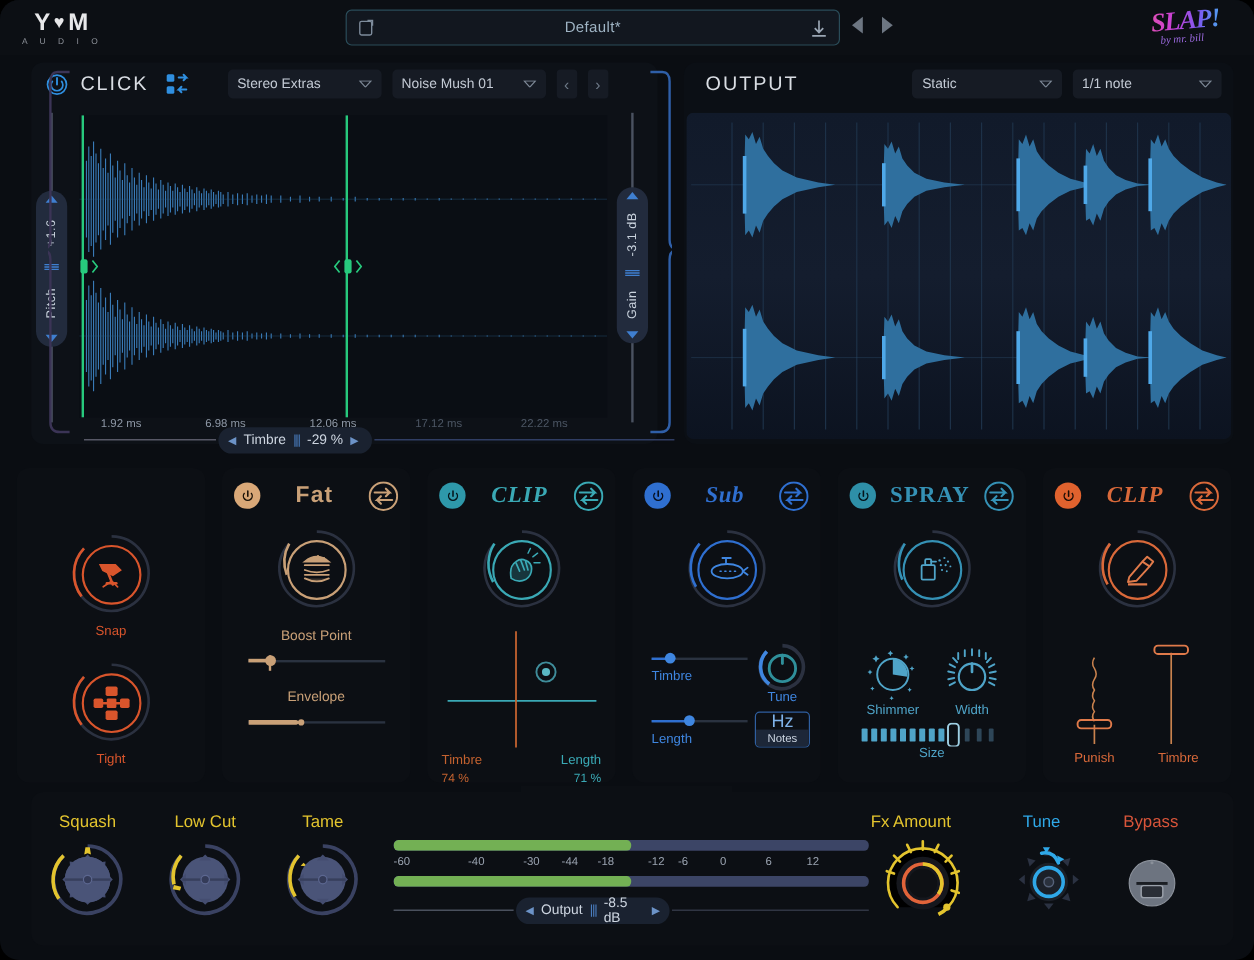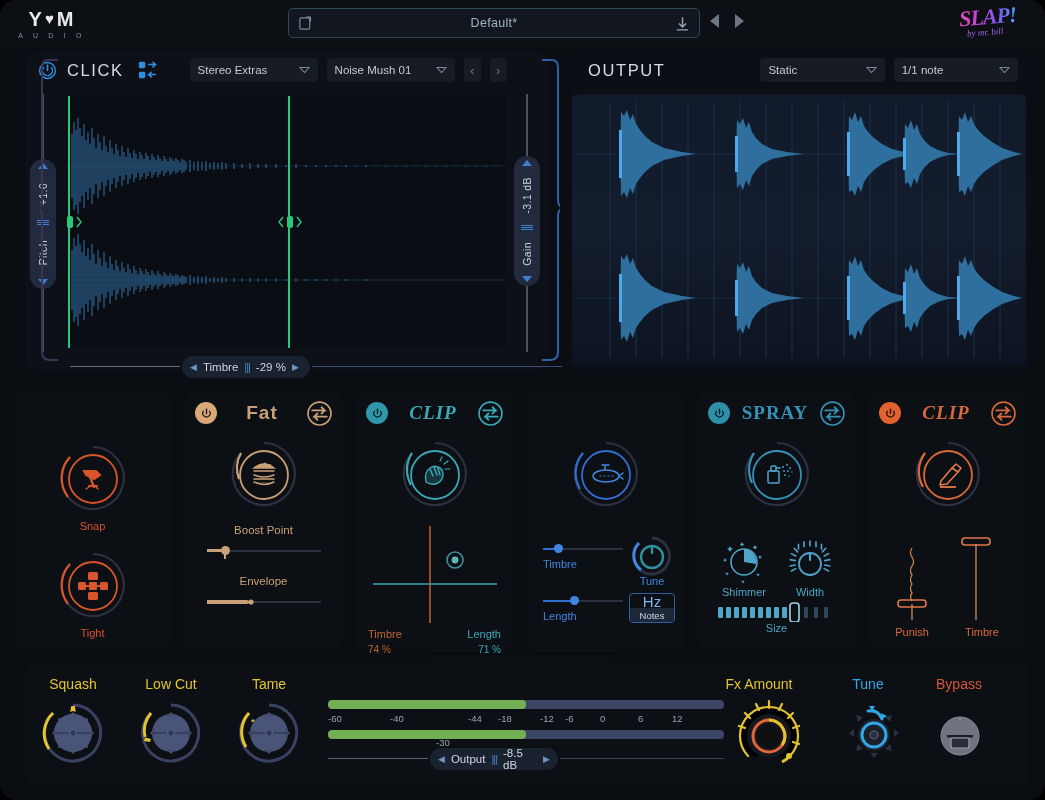--- a/index.html
+++ b/index.html
@@ -295,20 +295,27 @@
         <rect x="9" y="2" width="6" height="12" rx="2" fill="#27c97d"></rect>
         <path d="M19 3 L23 8 L19 13" fill="none" stroke="#27c97d" stroke-width="1.4"></path>
       </svg>
       <svg class="marker-h" style="left:212px;top:118px;" viewBox="0 0 24 16">
         <path d="M5 3 L1 8 L5 13" fill="none" stroke="#27c97d" stroke-width="1.4"></path>
         <rect x="9" y="2" width="6" height="12" rx="2" fill="#27c97d"></rect>
         <path d="M19 3 L23 8 L19 13" fill="none" stroke="#27c97d" stroke-width="1.4"></path>
       </svg>
     </div>
 
+    <div class="time-axis">
+      <span style="left:18px;">1.92 ms</span>
+      <span style="left:105px;">6.98 ms</span>
+      <span style="left:192px;">12.06 ms</span>
+      <span class="dim" style="left:280px;">17.12 ms</span>
+      <span class="dim" style="left:368px;">22.22 ms</span>
+    </div>
 
     <div class="vslider" style="left:488px;top:42px;height:258px;">
       <div class="vtrack"></div>
       <div class="vthumb" style="top:62px;height:130px;">
         <div class="tri-up"></div>
         <div class="vlabel">-3.1 dB</div>
         <svg class="vgrip" viewBox="0 0 14 7">
           <path d="M1 1.5 h12 M1 3.5 h12 M1 5.5 h12" stroke="#3f7fd0" stroke-width="1.2"></path>
         </svg>
         <div class="vlabel">Gain</div>
@@ -538,20 +545,34 @@
       <circle cx="87" cy="38" r="3.4" fill="#5ab8c4"></circle>
     </svg>
 
     <div style="position:absolute;left:12px;top:238px;font-size:11px;color:#c4622f;">Timbre</div>
     <div style="position:absolute;left:12px;top:254px;font-size:10px;color:#c4622f;">74  %</div>
     <div style="position:absolute;right:12px;top:238px;font-size:11px;color:#3aa9b5;">Length</div>
     <div style="position:absolute;right:12px;top:254px;font-size:10px;color:#3aa9b5;">71 %</div>
   </div>
 
   <div class="mod" style="left:527px;">
+    <div class="mod-head">
+      <div class="pwr" style="background:#2f6fd0;">
+        <svg viewBox="0 0 24 24" style="width:13px;height:13px;">
+          <path d="M12 4 v8" stroke="#060d1a" stroke-width="2.4" stroke-linecap="round"></path>
+          <path d="M7 7 a6.8 6.8 0 1 0 10 0" fill="none" stroke="#060d1a" stroke-width="2.2"></path>
+        </svg>
+      </div>
+      <div class="mod-logo" style="color:#2f6fd0;font-family:'Liberation Serif',serif;font-style:italic;font-weight:bold;">Sub</div>
+      <svg class="link-ic" viewBox="0 0 24 24">
+        <circle cx="12" cy="12" r="11" fill="none" stroke="#2f6fd0" stroke-width="1.6"></circle>
+        <path d="M5 9 h12 l-3 -3 M17 9 l-3 3" fill="none" stroke="#2f6fd0" stroke-width="1.7" stroke-linecap="round"></path>
+        <path d="M19 15 h-12 l3 -3 M7 15 l3 3" fill="none" stroke="#2f6fd0" stroke-width="1.7" stroke-linecap="round"></path>
+      </svg>
+    </div>
 
     <svg class="big-knob" style="left:42px;top:47px;" viewBox="0 0 74 74">
       <path d="M37 6 a31 31 0 1 1 -23 10" fill="none" stroke="#2b3140" stroke-width="2.2"></path>
       <path d="M14 16 a31 31 0 0 0 -3 36" fill="none" stroke="#2f6fd0" stroke-width="2.2"></path>
       <circle cx="37" cy="38" r="24" fill="none" stroke="#2f6fd0" stroke-width="1.8"></circle>
       <g stroke="#3f86e0" stroke-width="1.5" fill="none" stroke-linecap="round">
         <ellipse cx="37" cy="39" rx="13" ry="6"></ellipse>
         <path d="M36 33 v-5 M33 28 h7"></path>
         <path d="M50 39 l4 -3 M50 39 l4 3"></path>
         <path d="M31 39 h1 M35 39 h1 M39 39 h1 M43 39 h1" stroke-width="1.2"></path>
@@ -768,21 +789,21 @@
       <rect x="12" y="30" width="38" height="2" fill="#373f5c"></rect>
       <circle cx="31" cy="31" r="3.5" fill="#343b58" stroke="#5c6790" stroke-width="1"></circle>
     </svg>
 
     <div class="meter" style="left:302px;top:40px;width:396px;">
       <div class="meter-fill" style="width:198px;"></div>
     </div>
     <div class="scale" style="left:302px;top:53px;">
       <span style="left:0px;">-60</span>
       <span style="left:62px;">-40</span>
-      <span style="left:108px;margin-top:24px;">-30</span>
+      <span style="left:108px;">-30</span>
       <span style="left:140px;">-44</span>
       <span style="left:170px;">-18</span>
       <span style="left:200px;margin-left:12px;">-12</span>
       <span style="left:237px;">-6</span>
       <span style="left:272px;">0</span>
       <span style="left:310px;">6</span>
       <span style="left:344px;">12</span>
     </div>
     <div class="meter" style="left:302px;top:70px;width:396px;">
       <div class="meter-fill" style="width:198px;"></div>

